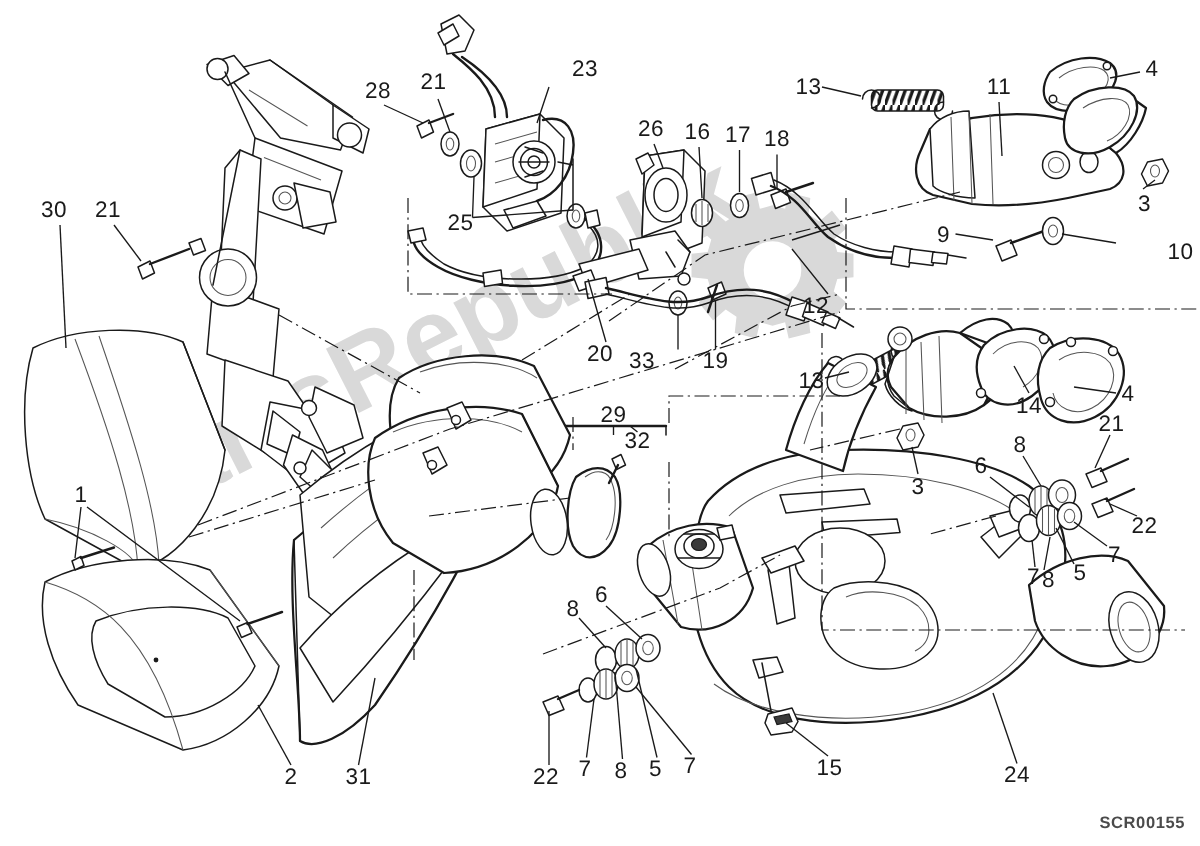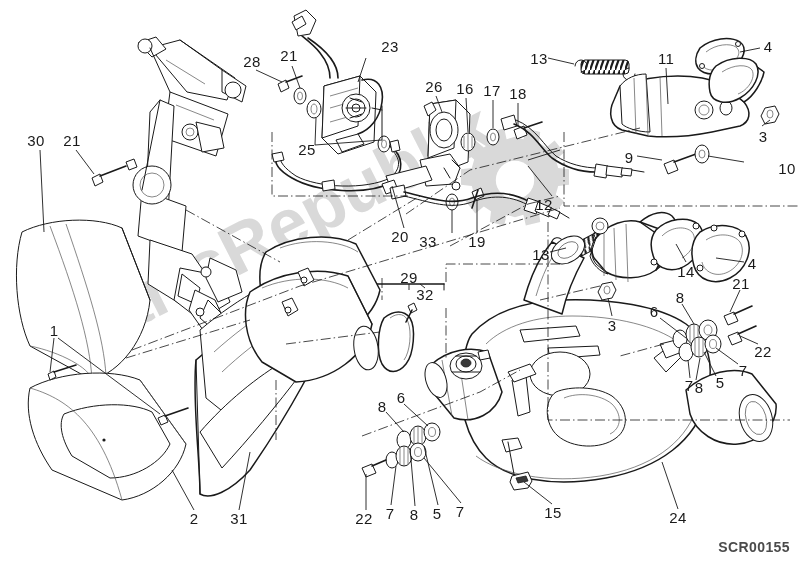--- a/index.html
+++ b/index.html
@@ -24,21 +24,21 @@
     color:#1a1a1a;
     line-height:1;
     white-space:nowrap;
     transform:translate(-50%,-50%);
     letter-spacing:0.3px;
   }
   .code{
     position:absolute;
     right:10px;bottom:9px;
     font-family:"Liberation Sans", sans-serif;
-    font-size:14px;
+    font-size:11px;
     font-weight:bold;
     color:#4b4b4b;
     letter-spacing:0.4px;
   }
   
   #wm-text{
     position:absolute;
     left:50px;top:300px;
     font-family:"Liberation Sans", sans-serif;
     font-size:70px;

